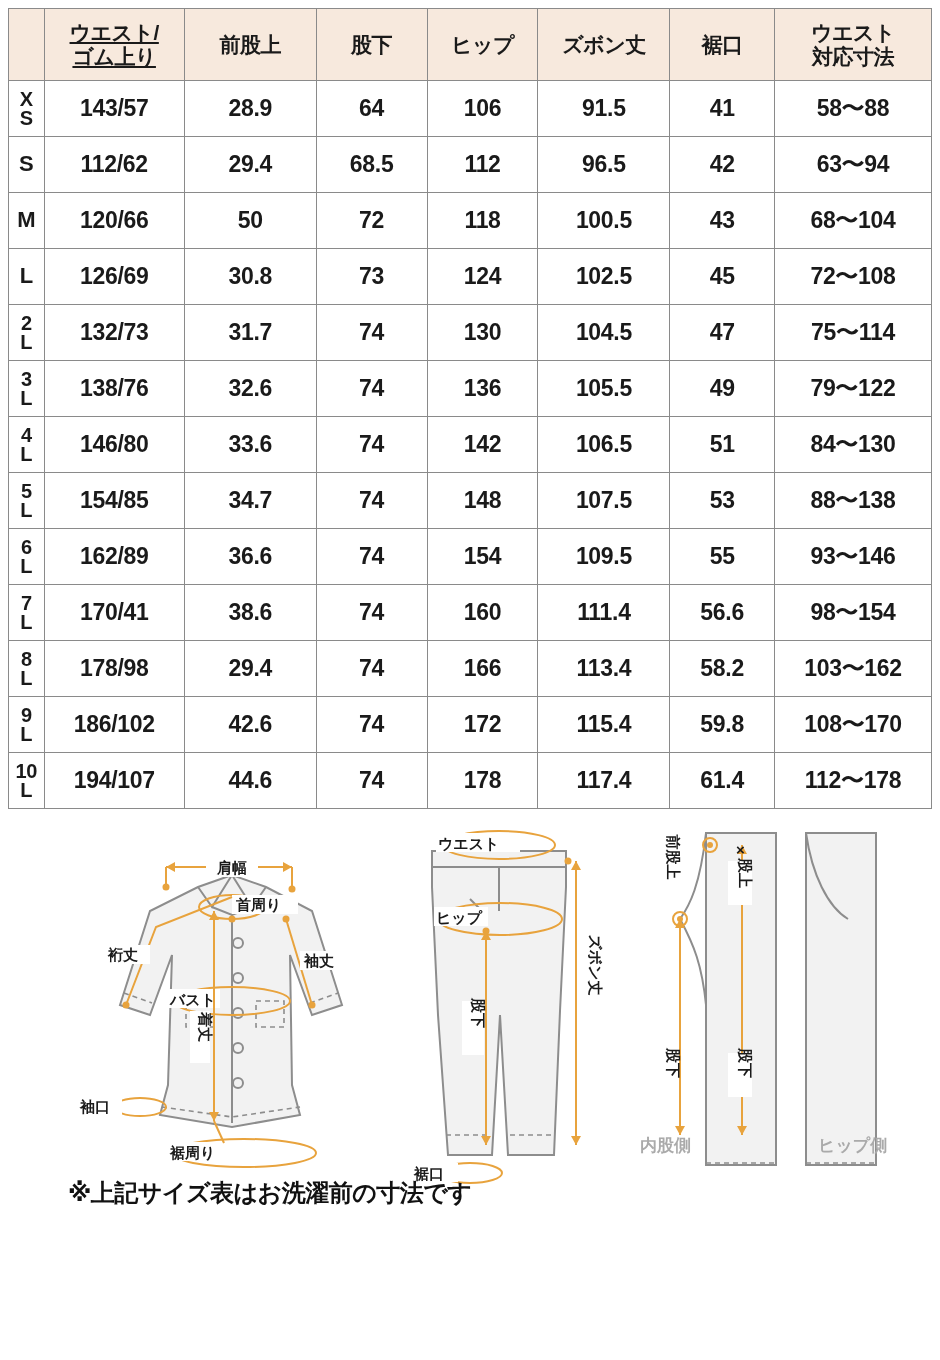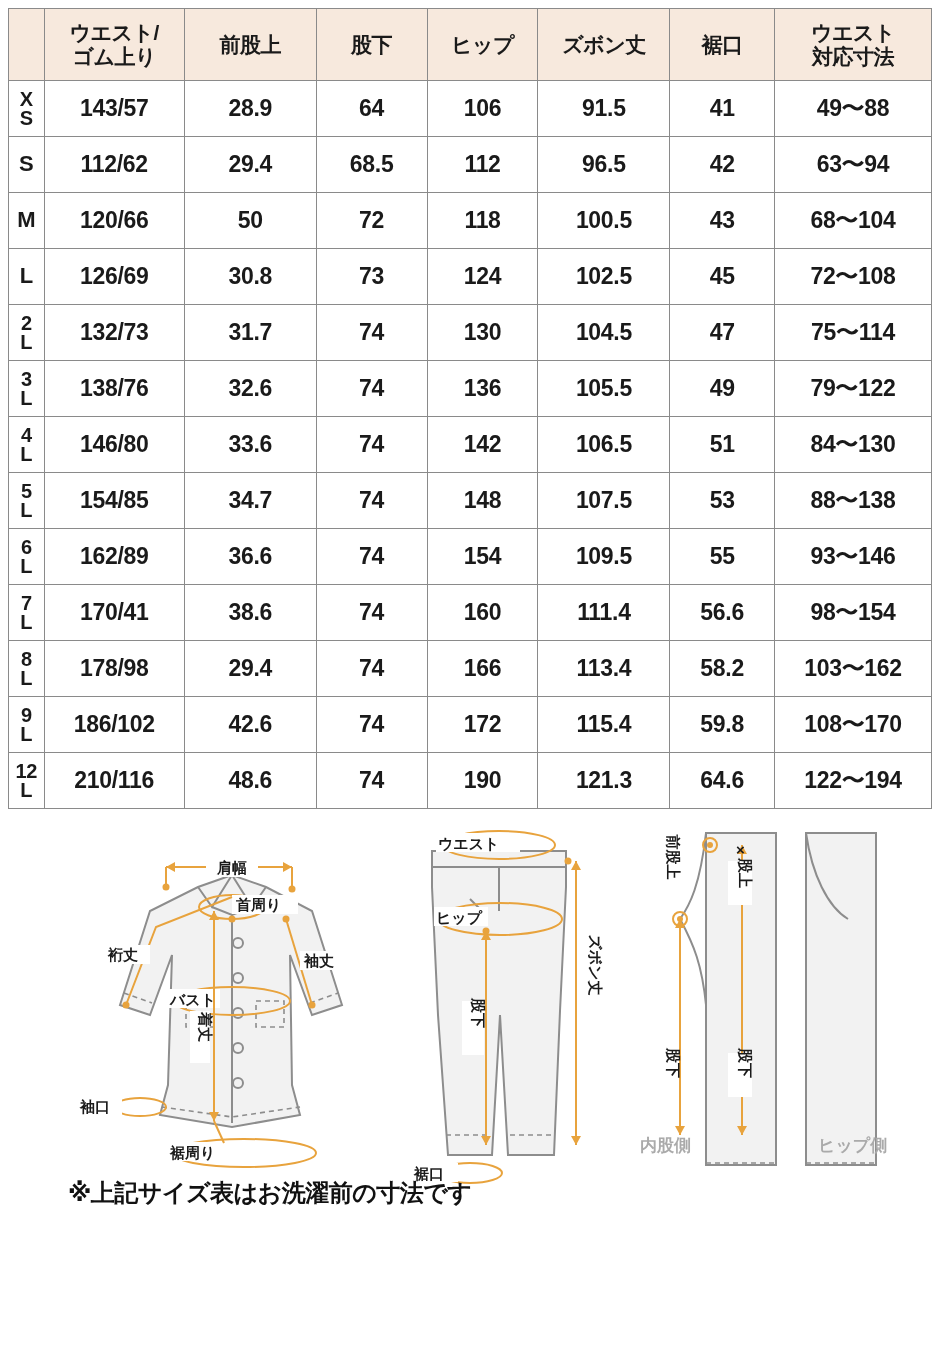--- a/index.html
+++ b/index.html
@@ -38,21 +38,21 @@
     font-size: 21px;
     line-height: 1.12;
     height: 72px;
     padding: 2px 2px;
     letter-spacing: -0.5px;
   }
   thead th.corner {
     width: 34px;
     background: #f7e9dd;
   }
-  th.col-waist { width: 134px; }
+  th.col-waist { width: 134px; text-decoration: underline; }
   th.col-front { width: 126px; }
   th.col-inseam { width: 106px; }
   th.col-hip { width: 106px; }
   th.col-length { width: 126px; }
   th.col-hem { width: 100px; }
   th.col-fit { width: 150px; }
 
   tbody td {
     height: 56px;
     font-size: 23px;
@@ -122,21 +122,21 @@
             <td class="size-label">
               <span class="stacked">X</span>
               <span class="stacked">S</span>
             </td>
             <td>143/57</td>
             <td>28.9</td>
             <td>64</td>
             <td>106</td>
             <td>91.5</td>
             <td>41</td>
-            <td>49〜88</td>
+            <td>58〜88</td>
           </tr>
           <tr>
             <td class="size-label">
               <span>S</span>
             </td>
             <td>112/62</td>
             <td>29.4</td>
             <td>68.5</td>
             <td>112</td>
             <td>96.5</td>
@@ -266,30 +266,30 @@
             <td>186/102</td>
             <td>42.6</td>
             <td>74</td>
             <td>172</td>
             <td>115.4</td>
             <td>59.8</td>
             <td>108〜170</td>
           </tr>
           <tr>
             <td class="size-label">
-              <span class="stacked">12</span>
-              <span class="stacked">L</span>
-            </td>
-            <td>210/116</td>
-            <td>48.6</td>
-            <td>74</td>
-            <td>190</td>
-            <td>121.3</td>
-            <td>64.6</td>
-            <td>122〜194</td>
+              <span class="stacked">10</span>
+              <span class="stacked">L</span>
+            </td>
+            <td>194/107</td>
+            <td>44.6</td>
+            <td>74</td>
+            <td>178</td>
+            <td>117.4</td>
+            <td>61.4</td>
+            <td>112〜178</td>
           </tr>
         </tbody>
     </table>
   </div>
 
   <div class="illus">
     <svg width="940" height="400" viewBox="0 0 940 400">
       <defs>
         <style>
           .gl { fill:#f2f2f2; stroke:#8d8d8d; stroke-width:2; }

